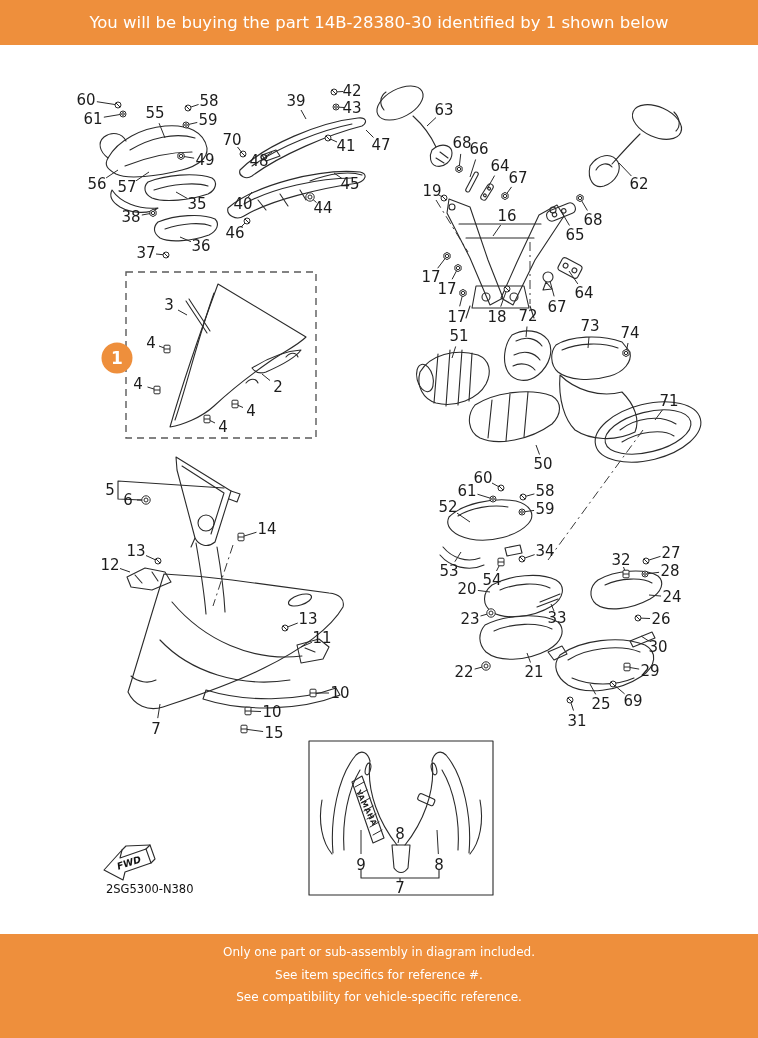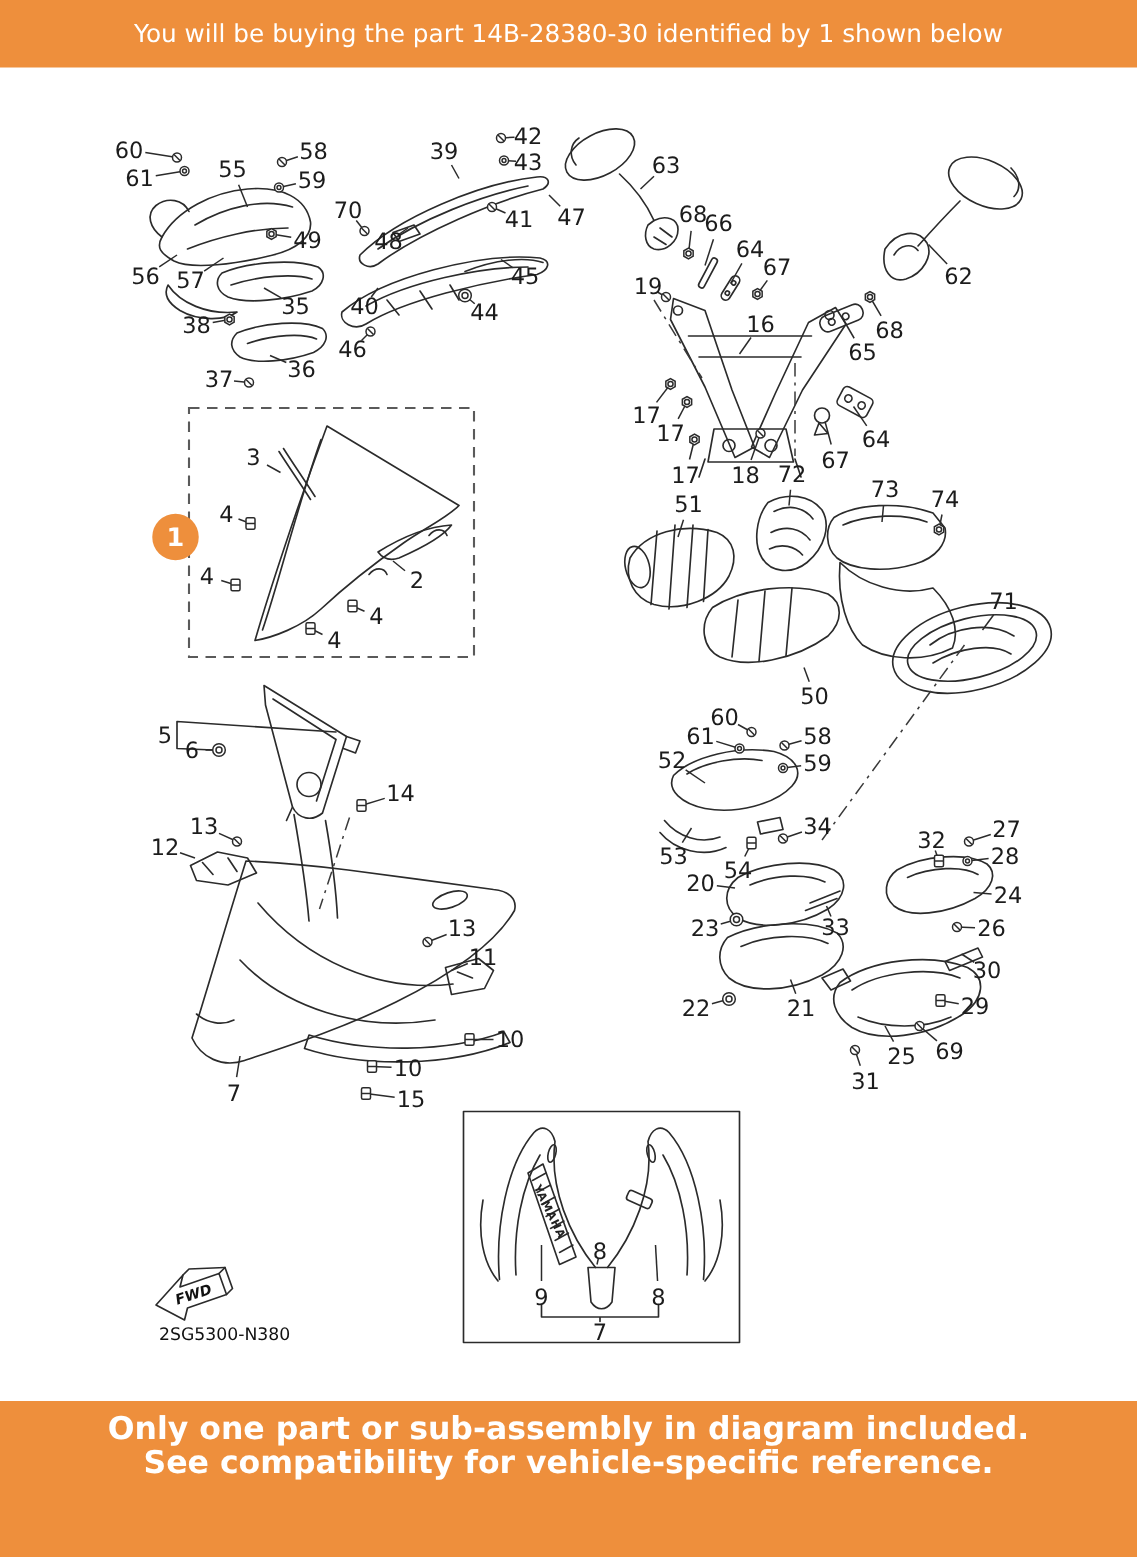--- a/index.html
+++ b/index.html
@@ -1,20 +1,20 @@
 <!DOCTYPE html>
 <html><head>
 <meta charset="utf-8">
 <style>
   html,body{margin:0;padding:0;background:#fff;}
   #page{position:relative;width:758px;height:1038px;background:#fff;overflow:hidden;
         font-family:"DejaVu Sans","Liberation Sans",sans-serif;}
   .banner{position:absolute;left:0;width:758px;background:#EE8F3C;color:#fff;text-align:center;z-index:5;}
   #top-banner{top:0;height:45px;line-height:45px;font-size:16.5px;}
-  #bottom-banner{top:934px;height:104px;font-size:21px;line-height:22.5px;padding-top:7px;box-sizing:border-box;font-weight:bold;}
+  #bottom-banner{top:934px;height:104px;font-size:12px;line-height:22.5px;padding-top:7px;box-sizing:border-box;}
   svg{position:absolute;top:0;left:0;}
   .art path,.art ellipse,.art circle,.art rect,.art line,.art polyline{
       fill:none;stroke:#2b2b2b;stroke-width:1.1;stroke-linejoin:round;stroke-linecap:round;}
   .dashline{stroke:#3a3a3a;stroke-width:1;stroke-dasharray:9 4 2 4;fill:none;}
   .dashbox{fill:none;stroke:#5a5a5a;stroke-width:1.4;stroke-dasharray:7 5;}
   .insetbox{fill:none;stroke:#3a3a3a;stroke-width:1.2;}
   .callout{font-size:15px;fill:#1c1c1c;text-anchor:middle;font-family:"DejaVu Sans",sans-serif;}
   .leader{stroke:#2b2b2b;stroke-width:1;}
   .hwglyph{fill:#ffffff;stroke:#2b2b2b;stroke-width:1;}
   .codetext{font-size:11.5px;fill:#111;font-family:"DejaVu Sans",sans-serif;}
@@ -590,16 +590,17 @@
       </g>
 
     <g>
       <circle cx="117" cy="358" r="15.5" fill="#EE8F3C" stroke="none"></circle>
       <text class="badgetext" x="117" y="364">1</text>
     </g>
   </svg>
 
   <div class="banner" id="bottom-banner">
     <div>Only one part or sub-assembly in diagram included.</div>
+    <div>See item specifics for reference #.</div>
     <div>See compatibility for vehicle-specific reference.</div>
   </div>
 
 </div>
 
 </body></html>

